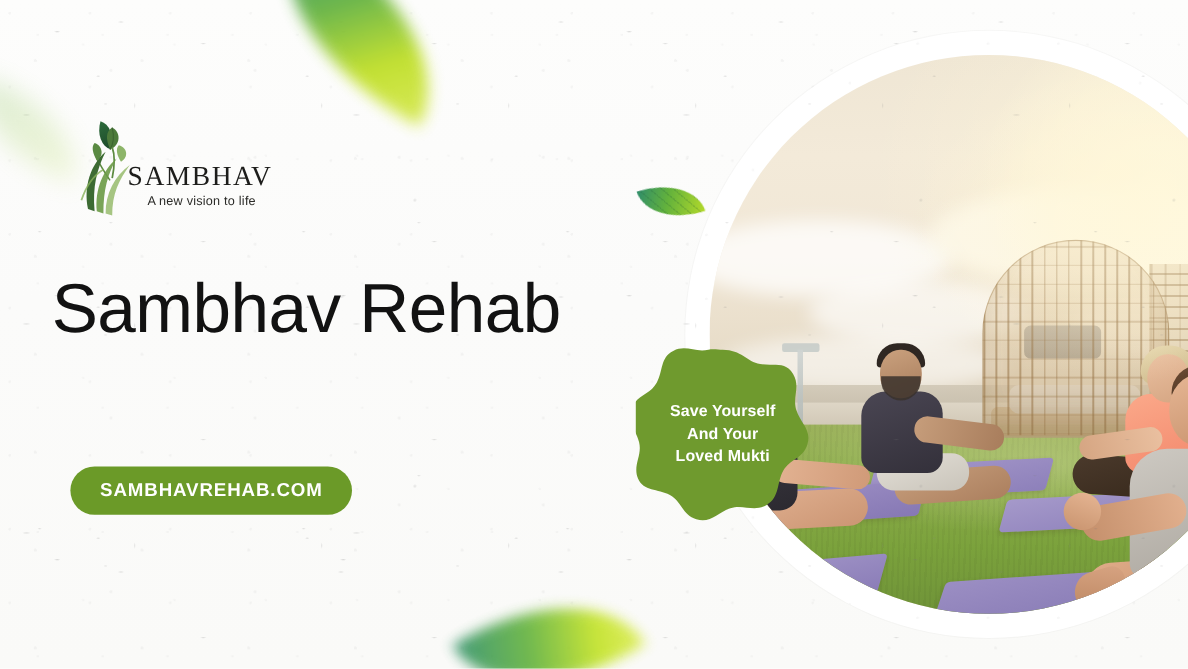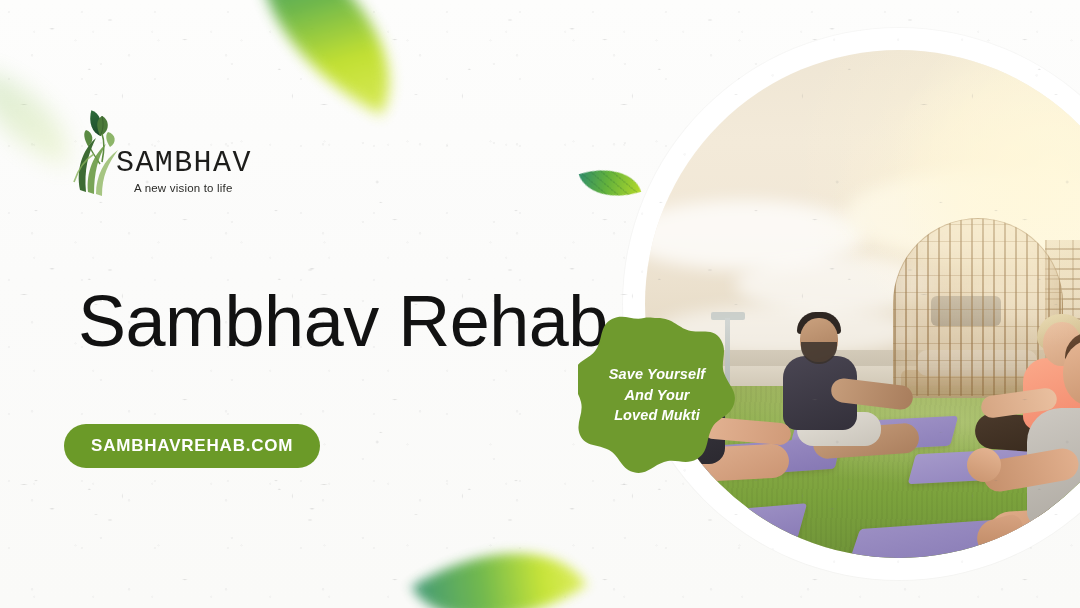--- a/index.html
+++ b/index.html
@@ -257,35 +257,35 @@
     left:-30px; top:86px; width:110px; height:64px;
     background:linear-gradient(135deg,#7dbb55,#cfe77a);
     transform:rotate(20deg); filter:blur(11px); opacity:.25;
   }
 
   
   #logo { position:absolute; left:72px; top:112px; width:175px; height:88px; }
   #logo-mark { position:absolute; left:0; top:0; width:52px; height:86px; }
   #logo-text { position:absolute; left:44px; top:36px; }
   #logo-name {
-    font-family:Liberation Mono, monospace;
-    font-size:30px; letter-spacing:1.4px; color:#1d1d1b; line-height:1;
+    font-family:Liberation Serif, serif;
+    font-size:25px; letter-spacing:1.4px; color:#1d1d1b; line-height:1;
     white-space:nowrap;
   }
   #logo-tag {
     font-family:"Liberation Sans", sans-serif;
     font-size:11.5px; color:#2b2b28; letter-spacing:.2px;
     margin-top:4px; margin-left:18px; white-space:nowrap;
   }
 
   
   #headline {
-    position:absolute; left:78px; top:249px;
-    font-size:72px; line-height:1.02; font-weight:400;
-    color:#121212; letter-spacing:-.5px; white-space:nowrap;margin-top:36px;
+    position:absolute; left:47px; top:249px;
+    font-size:63px; line-height:1.02; font-weight:400;
+    color:#121212; letter-spacing:-.5px; white-space:nowrap;
   }
   #subheadline {
     position:absolute; left:64px; top:336px;
     font-size:31px; color:#7d8f57; letter-spacing:.3px; white-space:nowrap;
   }
 
   
   #cta {
     position:absolute; left:64px; top:424px;
     height:44px; padding:0 27px;
@@ -298,21 +298,21 @@
   
   #badge {
     position:absolute; left:578px; top:316px;
     width:158px; height:158px; cursor:pointer;
   }
   #badge svg { position:absolute; inset:0; width:100%; height:100%; }
   #badge-text {
     position:absolute; inset:0;
     display:flex; flex-direction:column; align-items:center; justify-content:center;
     color:#ffffff; font-size:14.5px; font-weight:700; line-height:1.42;
-    letter-spacing:.1px;font-style:italic;
+    letter-spacing:.1px;
   }
 </style>
 </head>
 <body>
 
 <div id="poster">
 
   <div id="photo-ring"></div>
 
   <div id="photo-circle">

